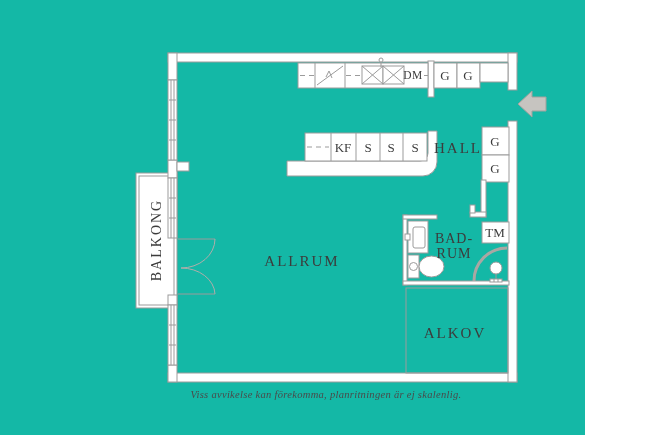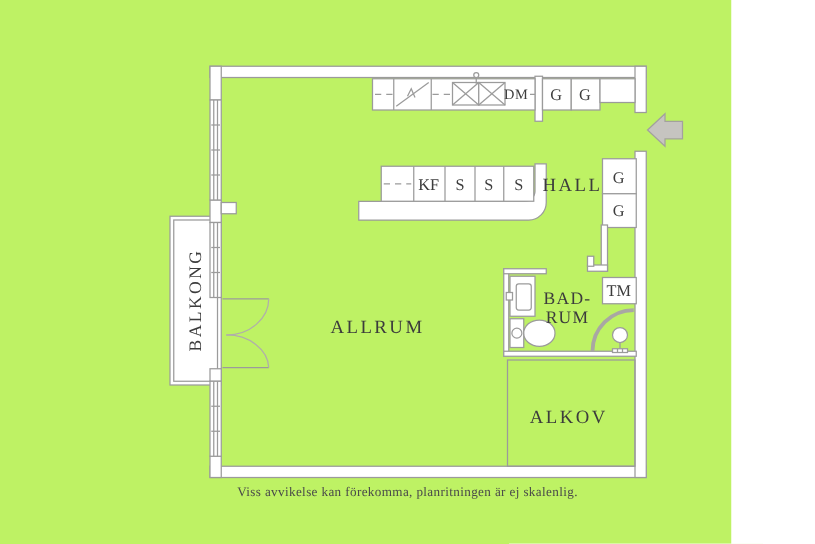--- a/index.html
+++ b/index.html
@@ -1,33 +1,33 @@
 <!DOCTYPE html>
 <html><head>
 <meta charset="utf-8">
 <style>
   html,body{margin:0;padding:0;background:#fff;}
-  .canvas{position:relative;width:585px;height:435px;background:#bef264;overflow:hidden;
+  .canvas{position:relative;width:585px;height:435px;background:#14b8a6;overflow:hidden;
           font-family:"Liberation Serif",serif;}
   svg{position:absolute;left:0;top:0;}
   .wall{fill:#ffffff;stroke:#9b9b9b;stroke-width:1;}
   .thin{fill:none;stroke:#9b9b9b;stroke-width:1;}
   .thinf{fill:#ffffff;stroke:#9b9b9b;stroke-width:1;}
   .dash{fill:none;stroke:#9b9b9b;stroke-width:1;stroke-dasharray:5 4;}
   .arc{fill:none;stroke:#b0aeaa;stroke-width:1;}
   .shower{fill:none;stroke:#a9a7a3;stroke-width:3;}
   .arrow{fill:#c6c4c0;stroke:#a3a19d;stroke-width:1;}
   .lbl{fill:#3c3c3c;font-family:"Liberation Serif",serif;}
   .lbl-room{font-size:15px;letter-spacing:2px;}
   .lbl-bal{font-size:14px;letter-spacing:2px;}
   .lbl-bad{font-size:14px;letter-spacing:1px;}
   .lbl-box{font-size:13px;}
   .lbl-dm{font-size:11.5px;letter-spacing:0.5px;}
   .caption{position:absolute;left:0;top:389px;width:652px;text-align:center;
-           font-size:10.5px;color:#4a4a4a;letter-spacing:0.3px;}
+           font-style:italic;font-size:10.5px;color:#4a4a4a;letter-spacing:0.3px;}
 </style>
 </head>
 <body>
 
 <div class="canvas">
 <svg width="652" height="435" viewBox="0 0 652 435">
 
   <g>
     <rect class="thinf" x="136" y="173" width="41" height="135"></rect>
     <rect class="thin" x="139" y="176" width="35" height="129"></rect>

